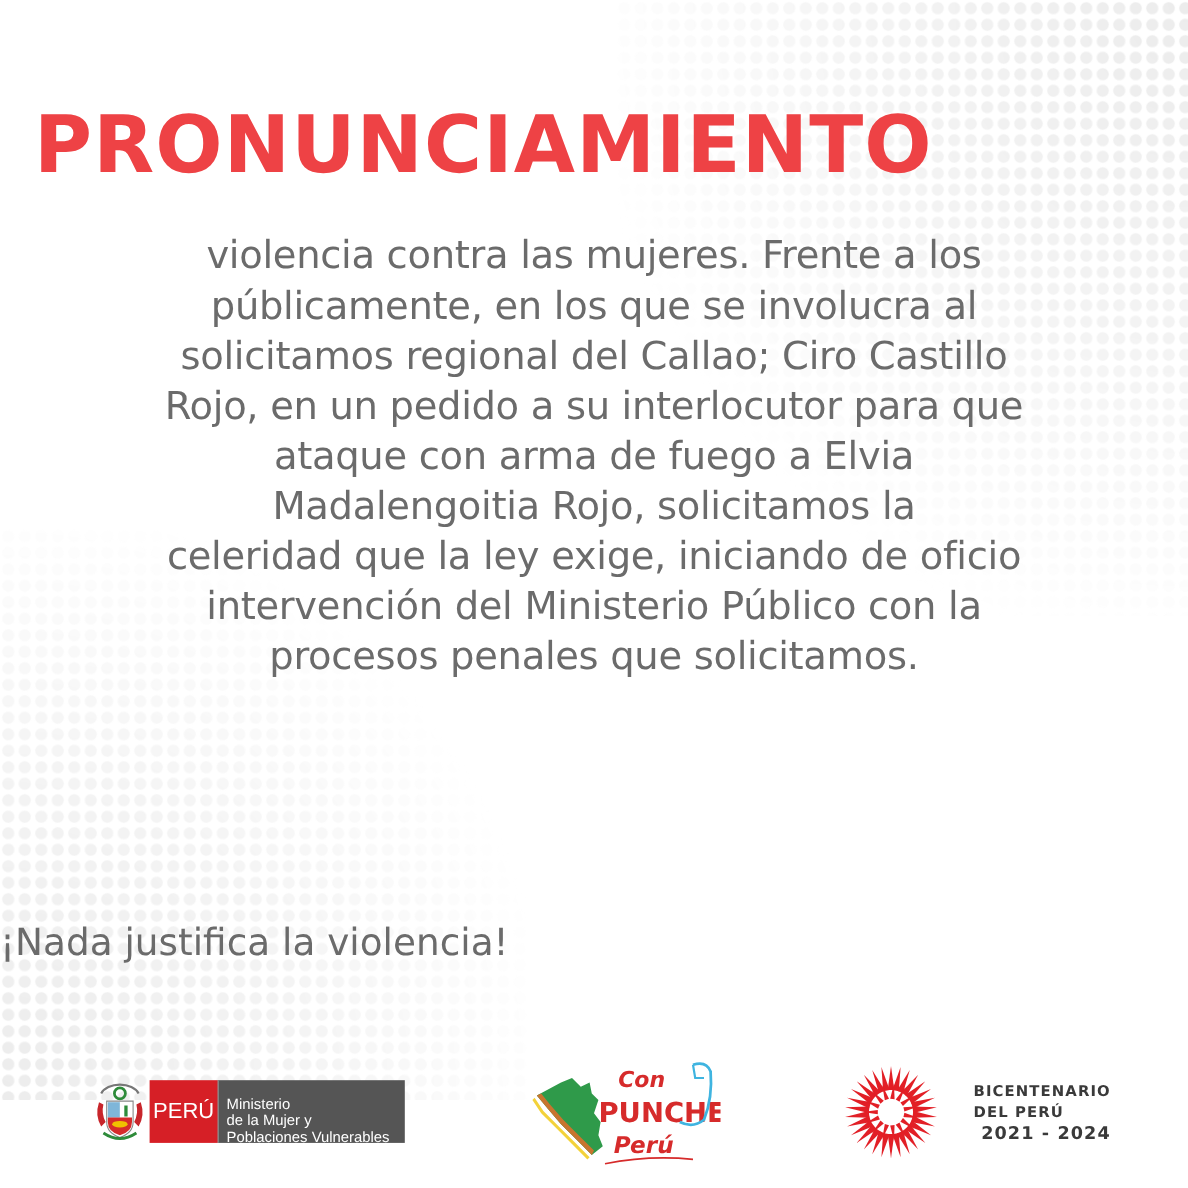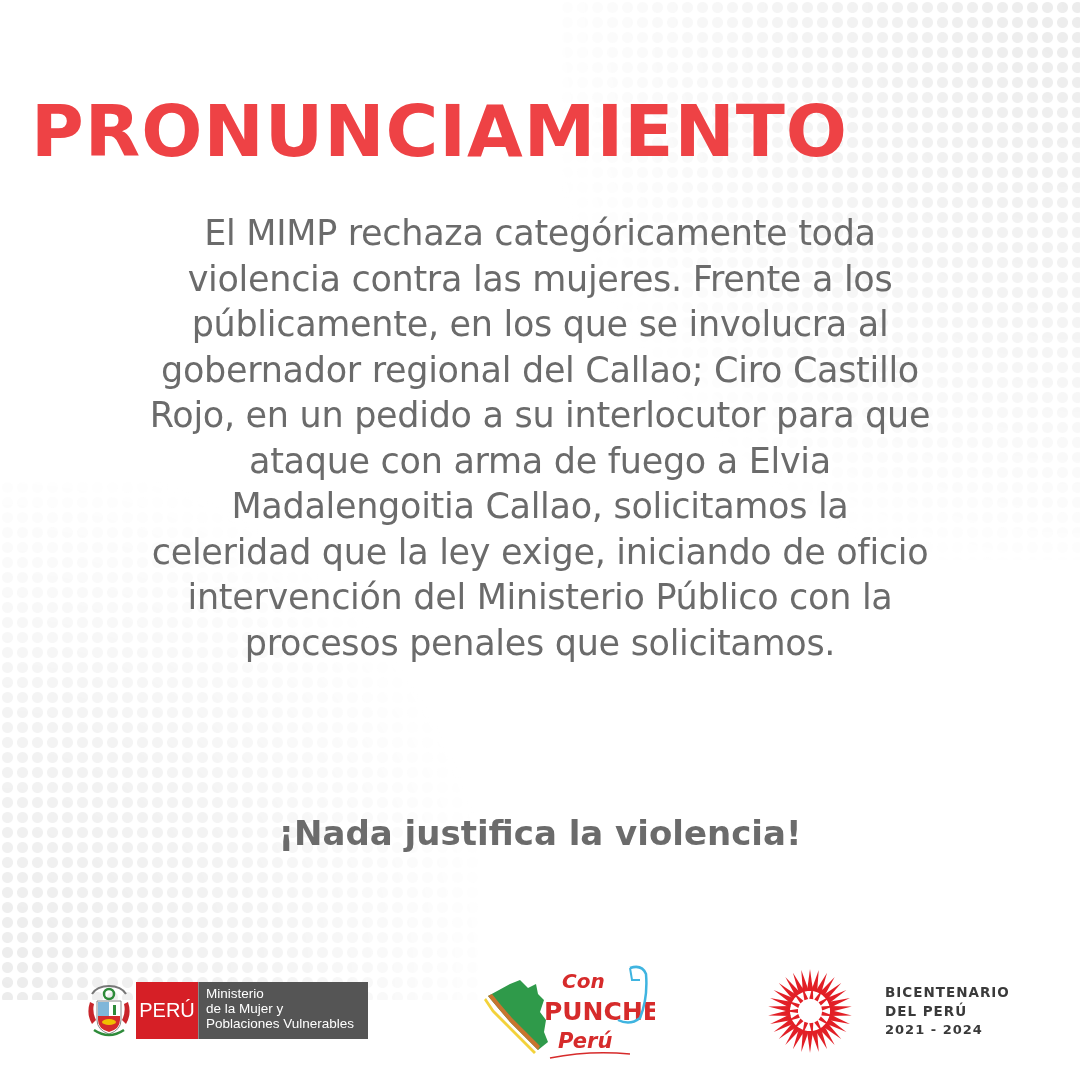--- a/index.html
+++ b/index.html
@@ -40,77 +40,75 @@
       position: absolute; top: 211px; left: 40px; width: 1000px;
       text-align: center;
       font-family: "DejaVu Sans", sans-serif;
       font-size: 35px;
       line-height: 45.5px;
       color: #6b6b6b;
       letter-spacing: -0.3px;
     }
     .body-text .line { display: block; white-space: nowrap; }
     .tagline {
-      position: absolute; top: 810px; left: 0; width: 1080px;
-      text-align: center;
+      position: absolute; top: 834px; left: 0; width: 1080px;
       font-family: "DejaVu Sans", sans-serif;
-      font-weight: bold;
+      font-weight: normal;
       font-size: 34px;
       color: #6b6b6b;
       line-height: 46px;
     }
     
     .logo-mimp {
       position: absolute; left: 86px; top: 978px; height: 64px;
       display: flex; align-items: center;
     }
     .coat {
       width: 46px; height: 60px; margin-right: 4px; position: relative;
     }
     .peru-box {
       width: 62px; height: 57px; background: #d61f26; color: #fff;
       display: flex; align-items: center; justify-content: center;
       font-family: "Liberation Sans", sans-serif; font-size: 20px;
     }
     .min-box {
       width: 170px; height: 57px; background: #555555; color: #fff;
       font-family: "Liberation Sans", sans-serif; font-size: 13.5px;
-      line-height: 15px; padding: 4px 0 0 7px; border-left: 1px solid #888;
+      line-height: 15px; padding: 14px 0 0 7px; border-left: 1px solid #888;
     }
     .logo-punche {
       position: absolute; left: 480px; top: 958px; width: 175px; height: 105px;
     }
     .logo-bicent {
       position: absolute; left: 765px; top: 965px; height: 92px;
       display: flex; align-items: center;
     }
     .bicent-text {
       margin-left: 30px;
       font-family: "DejaVu Sans", sans-serif; font-weight: bold;
       color: #3a3a3a; letter-spacing: 1px;
     }
     .bicent-text .l1, .bicent-text .l2 { font-size: 13.5px; line-height: 19px; display: block; }
-    .bicent-text .l3 { font-size: 13px; line-height: 18px; display: block; }
+    .bicent-text .l3 { font-size: 16px; line-height: 18px; display: block; text-align: right; }
   </style>
 </head>
 <body>
 
 <div class="dots dots-tr"></div>
 <div class="dots dots-bl"></div>
 
 <h1 class="title">PRONUNCIAMIENTO</h1>
 
 <div class="body-text">
-  <span class="line">El MIMP rechaza categóricamente toda</span>
   <span class="line">violencia contra las mujeres. Frente a los</span>
   <span class="line">públicamente, en los que se involucra al</span>
-  <span class="line">gobernador regional del Callao; Ciro Castillo</span>
+  <span class="line">solicitamos regional del Callao; Ciro Castillo</span>
   <span class="line">Rojo, en un pedido a su interlocutor para que</span>
   <span class="line">ataque con arma de fuego a Elvia</span>
-  <span class="line">Madalengoitia Callao, solicitamos la</span>
+  <span class="line">Madalengoitia Rojo, solicitamos la</span>
   <span class="line">celeridad que la ley exige, iniciando de oficio</span>
   <span class="line">intervención del Ministerio Público con la</span>
   <span class="line">procesos penales que solicitamos.</span>
 </div>
 
 <div class="tagline">¡Nada justifica la violencia!</div>
 
 <div class="logo-mimp">
   <div class="coat">
     <svg width="46" height="60" viewBox="0 0 46 60">

